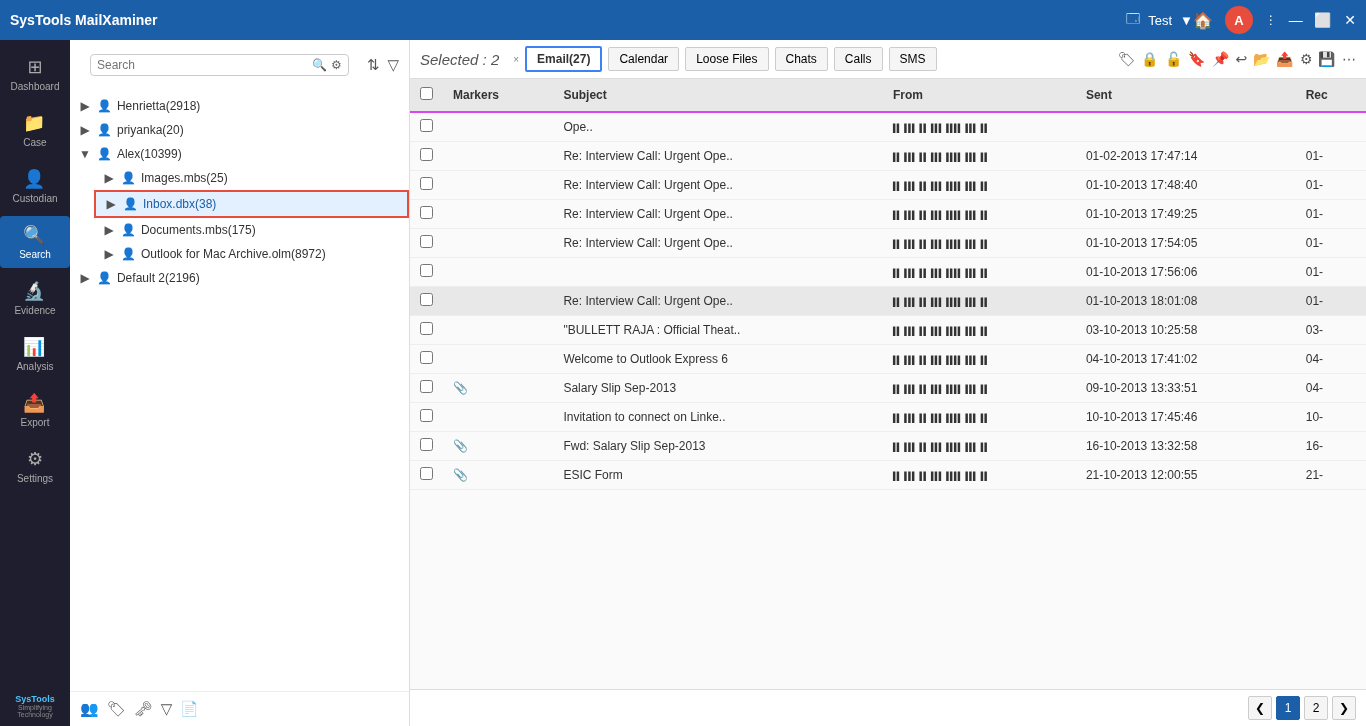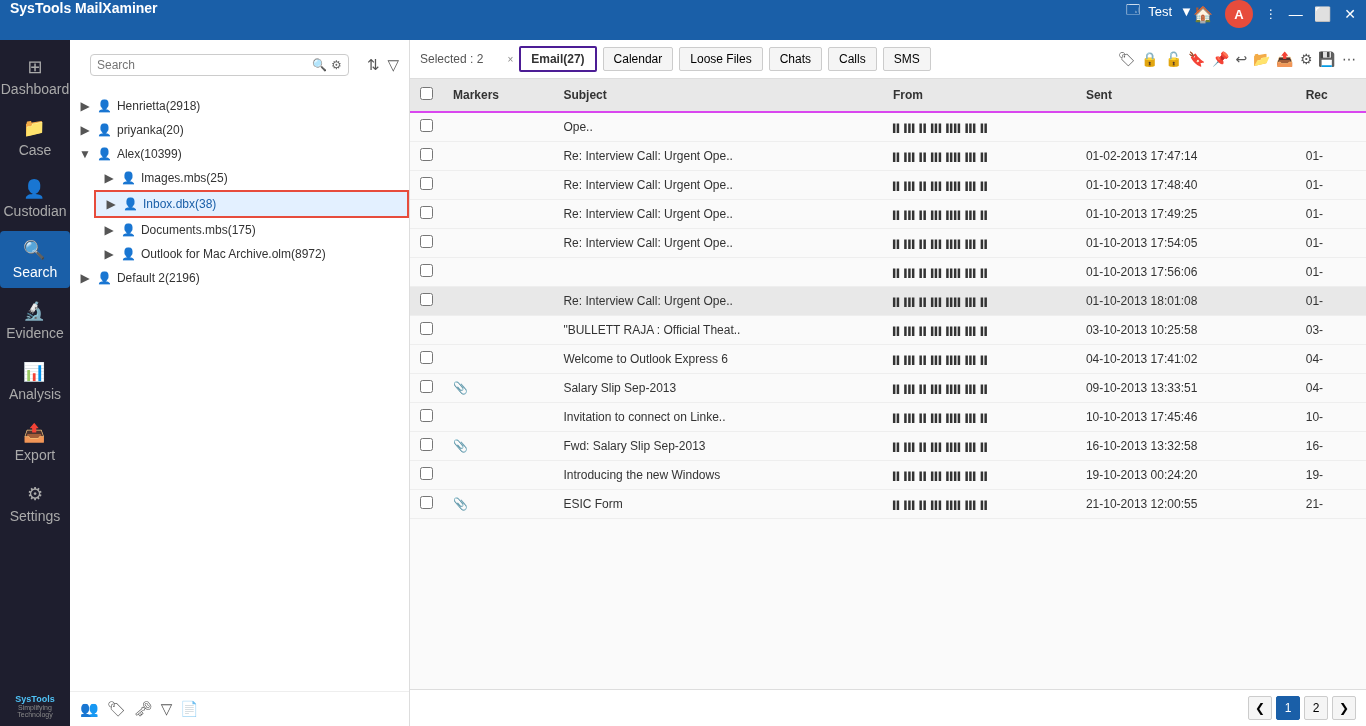--- a/index.html
+++ b/index.html
@@ -3,21 +3,21 @@
   <meta charset="utf-8">
   <style>
     * { box-sizing: border-box; margin: 0; padding: 0; }
     body { font-family: Arial, sans-serif; font-size: 12px; background: #f0f0f0; overflow: hidden; width: 1366px; height: 726px; }
 
     
     .titlebar {
       background: #1a5fa8;
       height: 40px;
       display: flex;
-      align-items: flex-start;
+      align-items: center;
       padding: 0 10px;
       color: white;
     }
     .titlebar-logo { font-size: 14px; font-weight: bold; flex: 1; }
     .titlebar-center { display: flex; align-items: center; gap: 8px; font-size: 13px; }
     .titlebar-controls { display: flex; align-items: center; gap: 12px; margin-left: auto; }
     .titlebar-controls .avatar {
       width: 28px; height: 28px; background: #e74c3c; border-radius: 50%;
       display: flex; align-items: center; justify-content: center; font-weight: bold; font-size: 13px;
     }
@@ -36,21 +36,21 @@
       padding-top: 8px;
       gap: 4px;
     }
     .nav-item {
       display: flex; flex-direction: column; align-items: center;
       color: #aaa; cursor: pointer; padding: 8px 4px; width: 100%;
       font-size: 10px; gap: 3px;
     }
     .nav-item.active { color: white; }
     .nav-item .nav-icon { font-size: 18px; }
-    .nav-item-label { font-size: 14px; }
+    .nav-item-label { font-size: 10px; }
 
     
     .nav-bottom { margin-top: auto; padding: 8px; }
 
     
     .tree-panel {
       width: 340px;
       background: #fff;
       border-right: 1px solid #ddd;
       display: flex;
@@ -98,21 +98,21 @@
 
     
     .tab-bar {
       display: flex;
       align-items: center;
       padding: 6px 10px;
       background: white;
       border-bottom: 1px solid #ddd;
       gap: 6px;
     }
-    .selected-label { color: #555; font-size: 12px; margin-right: 18px; }
+    .selected-label { color: #555; font-size: 15px; margin-right: 8px; font-style: italic; }
     .tab-close-x { font-size: 10px; color: #888; }
     .tab {
       padding: 4px 10px;
       border: 1px solid #ccc;
       background: #f5f5f5;
       cursor: pointer;
       font-size: 12px;
       border-radius: 2px;
     }
     .tab.active { background: white; border: 2px solid #e74c3c; color: #333; font-weight: bold; }
@@ -282,21 +282,21 @@
       <span class="tree-bottom-icon">▽</span>
       <span class="tree-bottom-icon">📄</span>
     </div>
   </div>
 
   <div class="main-content">
 
     <div class="tab-bar">
       <span class="selected-label">Selected : 2</span>
       <span class="tab-close-x">×</span>
-      <div class="tab active" style="border:2px solid #4c1d95; background:white; font-weight:bold;">Email(27)</div>
+      <div class="tab active" style="border:2px solid #3b82f6; background:white; font-weight:bold;">Email(27)</div>
       <div class="tab">Calendar</div>
       <div class="tab">Loose Files</div>
       <div class="tab">Chats</div>
       <div class="tab">Calls</div>
       <div class="tab">SMS</div>
       <div class="tab-spacer"></div>
       <div class="toolbar-icons">
         <span class="toolbar-icon">🏷</span>
         <span class="toolbar-icon">🔒</span>
         <span class="toolbar-icon">🔓</span>
@@ -465,32 +465,20 @@
     <td>
       <span class="barcode">▌▌ ▌▌▌ ▌▌ ▌▌▌ ▌▌▌▌ ▌▌▌ ▌▌</span>
     </td>
     <td>16-10-2013 13:32:58</td>
     <td>16-</td>
   </tr>
             <tr>
     <td class="checkbox-cell">
       <input type="checkbox" style="">
     </td>
-    <td></td>
-    <td>Introducing the new Windows</td>
-    <td>
-      <span class="barcode">▌▌ ▌▌▌ ▌▌ ▌▌▌ ▌▌▌▌ ▌▌▌ ▌▌</span>
-    </td>
-    <td>19-10-2013 00:24:20</td>
-    <td>19-</td>
-  </tr>
-            <tr>
-    <td class="checkbox-cell">
-      <input type="checkbox" style="">
-    </td>
     <td>📎</td>
     <td>ESIC Form</td>
     <td>
       <span class="barcode">▌▌ ▌▌▌ ▌▌ ▌▌▌ ▌▌▌▌ ▌▌▌ ▌▌</span>
     </td>
     <td>21-10-2013 12:00:55</td>
     <td>21-</td>
   </tr>
           </tbody>
       </table>

